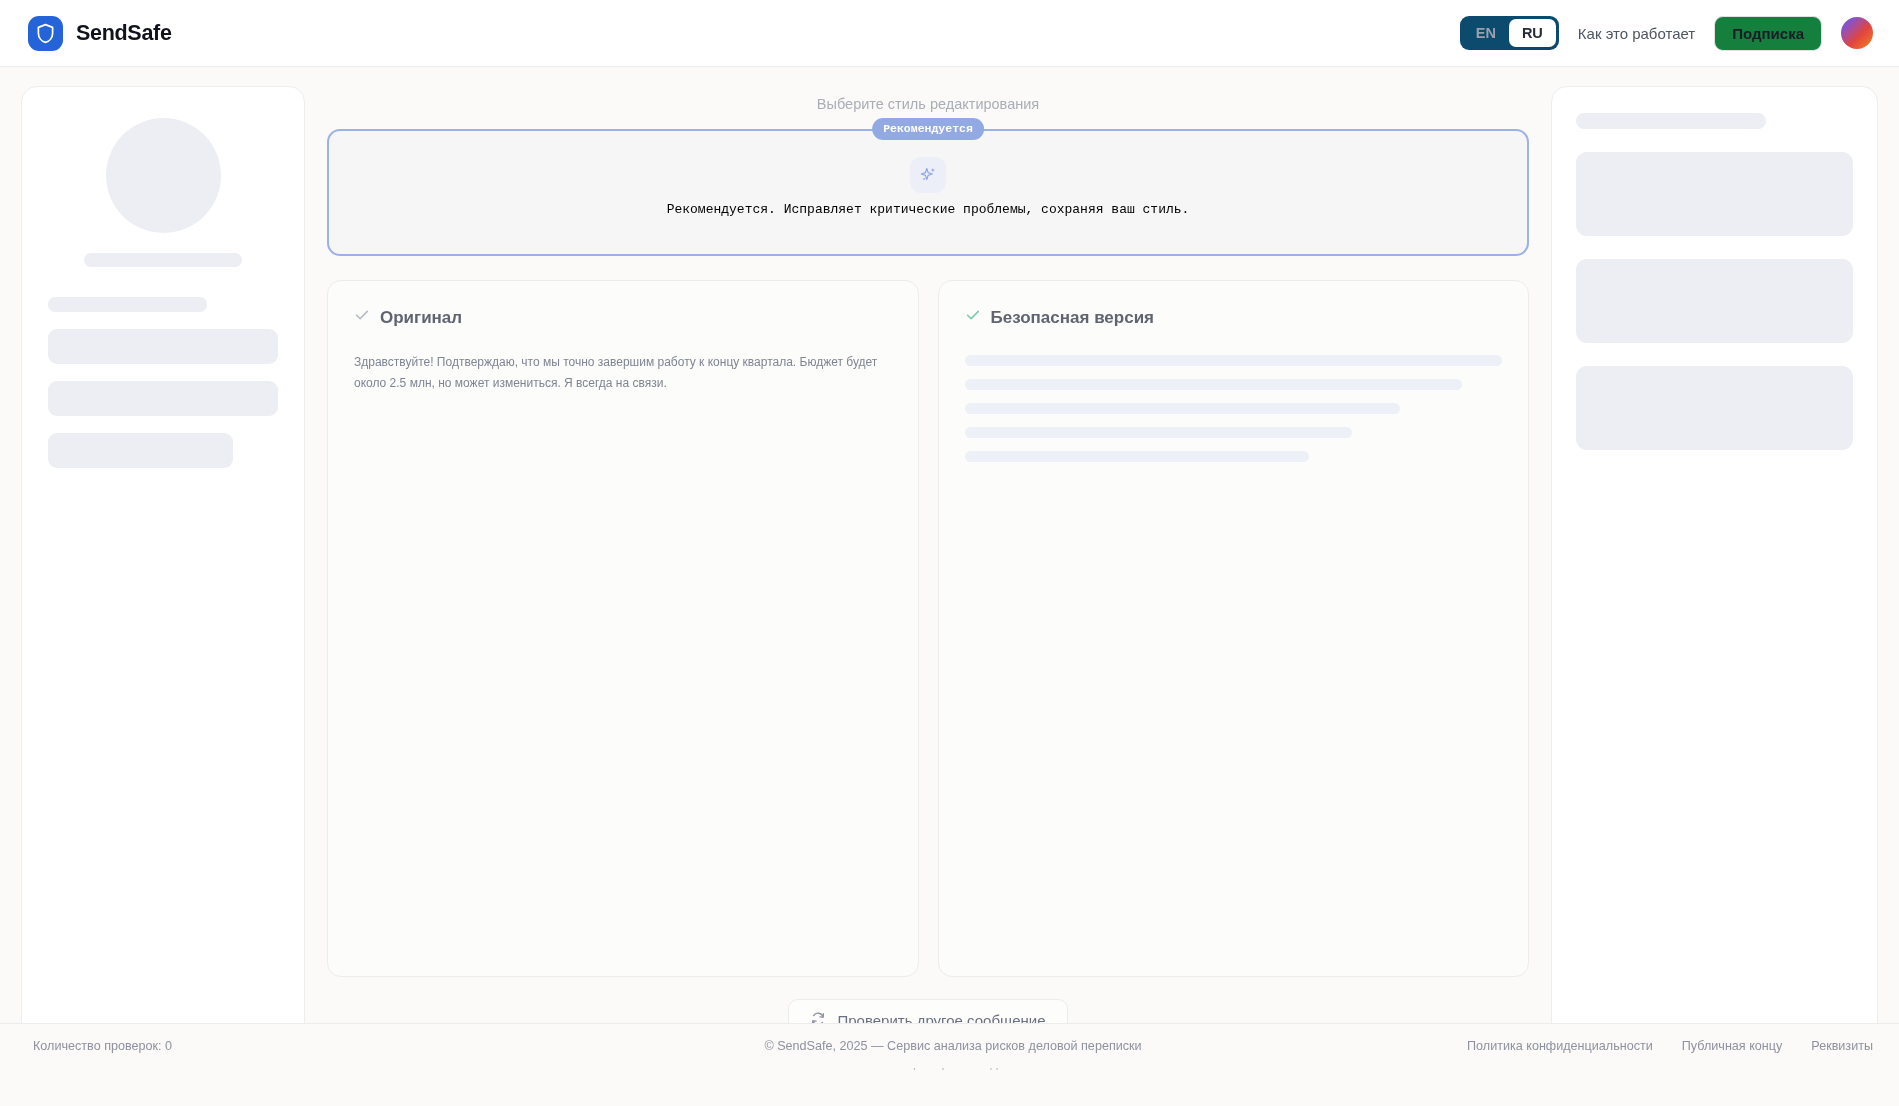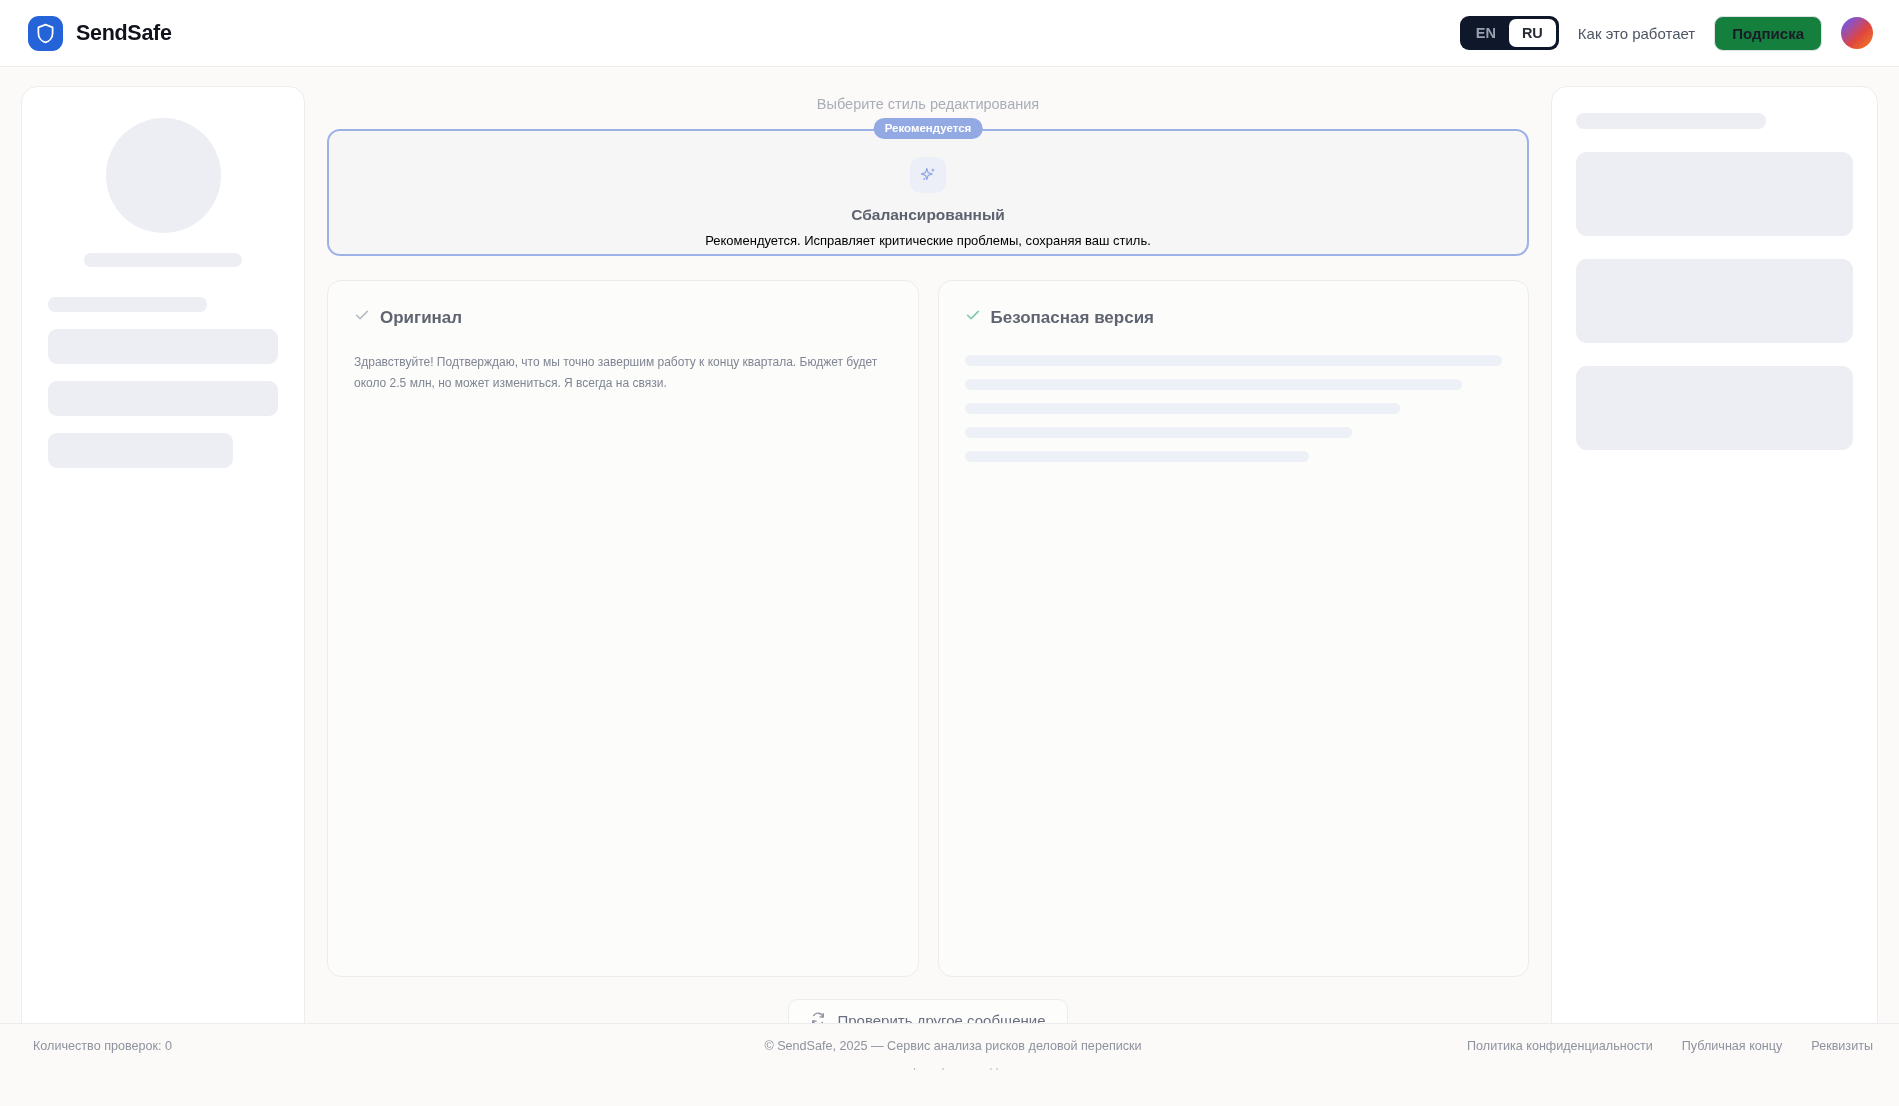--- a/index.html
+++ b/index.html
@@ -64,21 +64,21 @@
 
   .header-right {
     display: flex;
     align-items: center;
     gap: 19px;
   }
 
   .lang-toggle {
     display: flex;
     align-items: center;
-    background: #0f172a;
+    background: #0c4a6e;
     border-radius: 9px;
     padding: 3px;
     height: 34px;
   }
   .lang-opt {
     font-size: 14.5px;
     font-weight: 600;
     color: #9aa0ad;
     padding: 0 13px;
     height: 28px;
@@ -199,20 +199,21 @@
   .style-heading {
     text-align: center;
     font-size: 14.5px;
     color: #a9adb6;
     margin-top: 10px;
   }
 
   .style-card-wrap {
     position: relative;
     margin-top: 17px;
+    font-family: Liberation Mono, monospace;
   }
 
   .style-card {
     border: 2px solid #9cb2e6;
     border-radius: 13px;
     background: #f6f6f7;
     padding: 26px 20px 20px;
     text-align: center;
     cursor: pointer;
     height: 127px;
@@ -387,21 +388,20 @@
       <div class="style-card-wrap">
         <span class="rec-badge">Рекомендуется</span>
         <div class="style-card">
           <div class="style-icon">
             <svg width="19" height="19" viewBox="0 0 20 20" fill="none">
               <path d="M8.2 2.6 L9.6 7.0 L14.0 8.4 L9.6 9.8 L8.2 14.2 L6.8 9.8 L2.4 8.4 L6.8 7.0 Z" stroke="#8fa6e2" stroke-width="1.25" stroke-linejoin="round" fill="none"></path>
               <path d="M14.6 2.0 L15.2 3.7 L16.9 4.3 L15.2 4.9 L14.6 6.6 L14.0 4.9 L12.3 4.3 L14.0 3.7 Z" fill="#8fa6e2"></path>
               <circle cx="5.4" cy="13.6" r="1.0" fill="#8fa6e2"></circle>
             </svg>
           </div>
-          <div class="style-title">Сбалансированный</div>
           <div class="style-sub">Рекомендуется. Исправляет критические проблемы, сохраняя ваш стиль.</div>
         </div>
       </div>
 
       <div class="compare">
 
         <div class="pane">
           <div class="pane-head">
             <span>
               <svg width="16" height="16" viewBox="0 0 16 16" fill="none">

